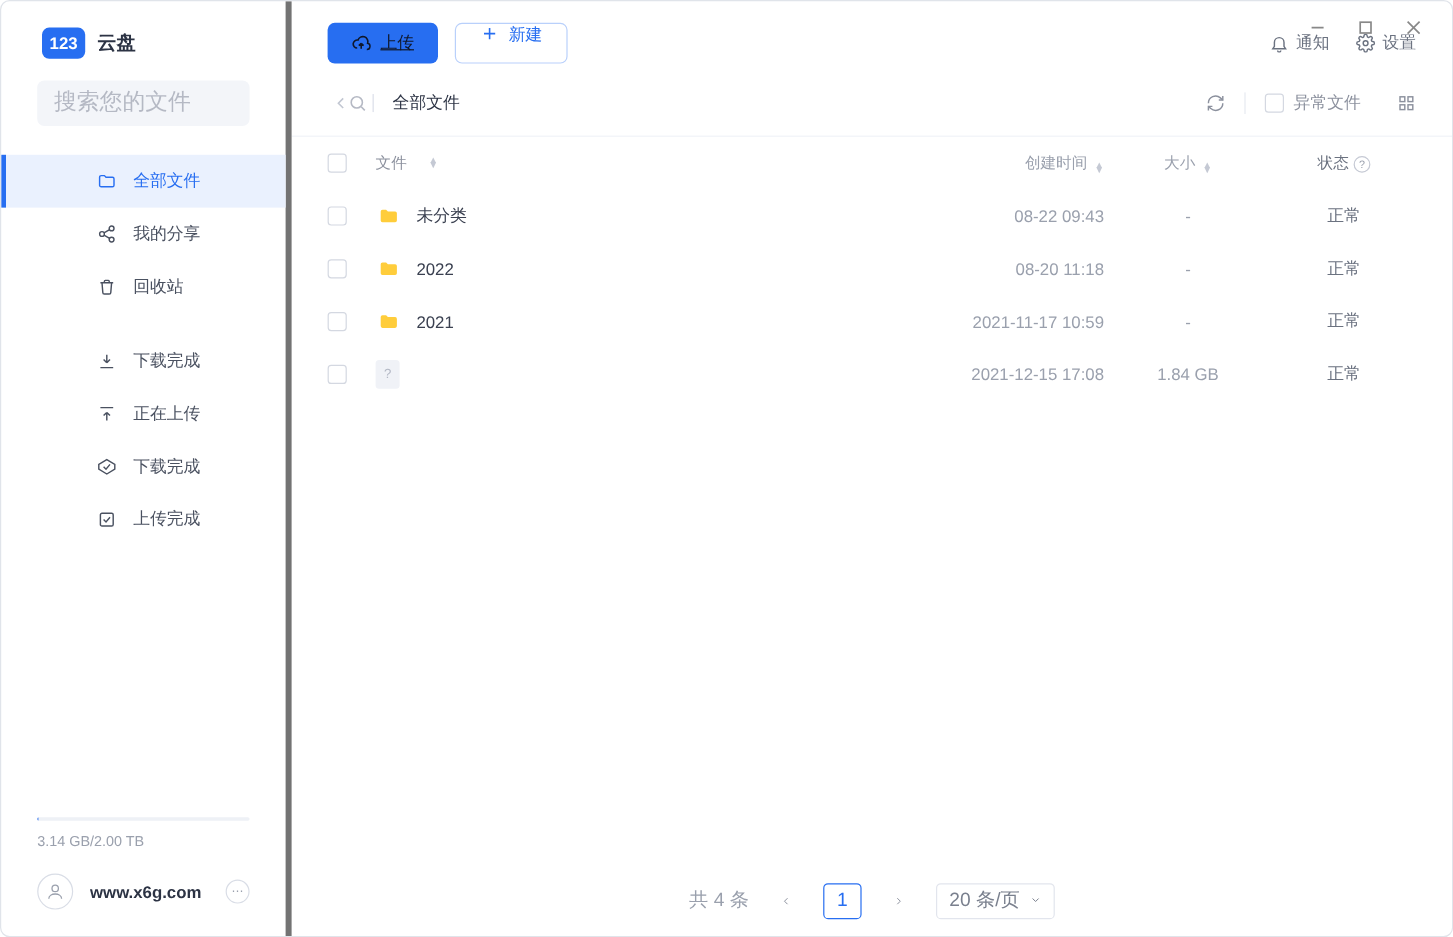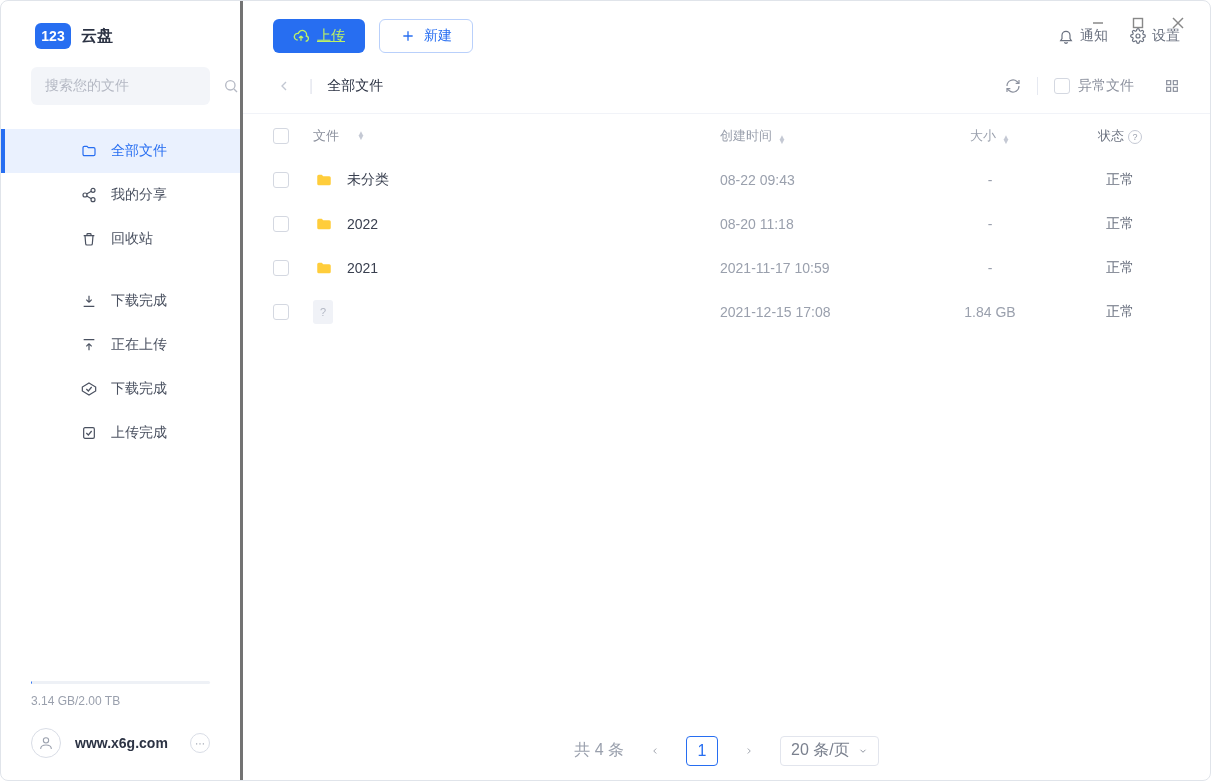--- a/index.html
+++ b/index.html
@@ -6,26 +6,26 @@
     body { background: #fff; color: #333; width: 1211px; height: 781px; overflow: hidden; border: 1px solid #e0e4ea; border-radius: 8px; position: relative; }
 
     
     .window-controls { position: absolute; top: 0; right: 0; display: flex; gap: 0; padding: 8px 12px 0 0; z-index: 100; }
     .window-ctrl { width: 40px; height: 28px; display: flex; align-items: center; justify-content: center; color: #888; cursor: pointer; }
     .window-ctrl svg { width: 12px; height: 12px; }
 
     .layout { display: flex; height: 100%; }
 
     
-    .sidebar { width: 242px; border-right: 3px solid #737373; display: flex; flex-direction: column; position: relative; }
+    .sidebar { width: 242px; border-right: 5px solid #737373; display: flex; flex-direction: column; position: relative; }
     .logo-row { display: flex; align-items: center; padding: 22px 34px 18px 34px; }
     .logo-badge { width: 36px; height: 26px; background: #276ef1; border-radius: 6px; display: flex; align-items: center; justify-content: center; color: #fff; font-weight: 700; font-size: 14px; margin-right: 10px; }
     .logo-text { font-size: 16px; font-weight: 700; color: #2c3344; }
     .search-box { margin: 0 30px 18px 30px; background: #f3f5f9; border-radius: 6px; height: 38px; display: flex; align-items: center; padding: 0 14px; }
-    .search-input { border: none; background: transparent; flex: 1; font-size: 14px; color: #701a75; outline: none; font-family: Liberation Serif, serif; }
+    .search-input { border: none; background: transparent; flex: 1; font-size: 19px; color: #701a75; outline: none; }
     .search-input::placeholder { color: #b5b9c4; }
     .search-icon { color: #b5b9c4; }
 
     .nav { margin-top: 6px; }
     .nav-item { display: flex; align-items: center; height: 44px; padding: 0 0 0 82px; font-size: 14px; color: #4a5160; cursor: pointer; position: relative; }
     .nav-item .ic { position: absolute; left: 80px; }
     .nav-item span.lbl { margin-left: 30px; }
     .nav-item { padding-left: 80px; }
     .nav-item.active { background: #eaf1fe; color: #276ef1; }
     .nav-item.active::before { content: ""; position: absolute; left: 0; top: 0; bottom: 0; width: 4px; background: #276ef1; }
@@ -37,43 +37,43 @@
     .storage-text { font-size: 12px; color: #9aa0ad; margin-top: 10px; }
 
     .user-row { display: flex; align-items: center; padding: 20px 30px 22px 30px; }
     .avatar { width: 30px; height: 30px; border: 1px solid #d9dde6; border-radius: 50%; display: flex; align-items: center; justify-content: center; color: #9aa0ad; margin-right: 14px; }
     .username { font-size: 14px; font-weight: 600; color: #2c3344; flex: 1; }
     .more-btn { width: 20px; height: 20px; border: 1px solid #d9dde6; border-radius: 50%; display: flex; align-items: center; justify-content: center; color: #9aa0ad; font-size: 10px; }
 
     
     .main { flex: 1; display: flex; flex-direction: column; }
     .toolbar { display: flex; align-items: center; padding: 18px 30px 12px 30px; }
-    .btn-primary { background: #276ef1; color: #bef264; border: none; height: 34px; padding: 0 20px; border-radius: 6px; font-size: 14px; display: flex; align-items: center; gap: 8px; cursor: pointer; text-decoration: underline; }
-    .btn-outline { background: #fff; color: #276ef1; border: 1px solid #b9d0fb; height: 34px; padding: 0 20px; border-radius: 6px; font-size: 14px; display: flex; align-items: center; gap: 8px; margin-left: 14px; cursor: pointer; }
+    .btn-primary { background: #276ef1; color: #0f172a; border: none; height: 34px; padding: 0 20px; border-radius: 6px; font-size: 14px; display: flex; align-items: center; gap: 8px; cursor: pointer; text-decoration: underline; }
+    .btn-outline { background: #fff; color: #276ef1; border: 1px solid #b9d0fb; height: 34px; padding: 0 20px; border-radius: 6px; font-size: 14px; display: flex; align-items: flex-start; gap: 8px; margin-left: 14px; cursor: pointer; }
     .toolbar-spacer { flex: 1; }
     .toolbar-link { display: flex; align-items: center; gap: 6px; color: #6b7280; font-size: 14px; margin-left: 22px; cursor: pointer; }
 
     .breadcrumb-row { display: flex; align-items: center; padding: 10px 30px 16px 30px; border-bottom: 1px solid #f1f3f8; }
     .bc-back { width: 22px; height: 22px; display: flex; align-items: center; justify-content: center; color: #c2c7d2; }
     .bc-sep { color: #e3e6ee; margin: 0 14px; }
     .bc-current { font-size: 14px; color: #2c3344; }
     .bc-spacer { flex: 1; }
     .bc-icon { color: #8c919e; margin-left: 16px; cursor: pointer; display: flex; align-items: center; }
     .bc-divider { width: 1px; height: 18px; background: #e6e9f1; margin: 0 16px; }
     .bc-check-row { display: flex; align-items: center; gap: 8px; color: #8c919e; font-size: 14px; }
     .checkbox { width: 16px; height: 16px; border: 1.5px solid #d4d8e1; border-radius: 3px; background: #fff; }
 
     
     .table { flex: 1; overflow: auto; }
     .thead, .trow { display: flex; align-items: center; padding: 0 30px; }
     .thead { height: 44px; font-size: 13px; color: #8c919e; }
     .trow { height: 44px; font-size: 14px; color: #5a6070; }
     .col-check { width: 40px; }
     .col-name { flex: 1; display: flex; align-items: center; gap: 12px; }
-    .col-time { width: 200px; text-align: left; color: #9aa0ad; }
+    .col-time { width: 200px; text-align: right; color: #9aa0ad; }
     .col-size { width: 140px; text-align: center; color: #9aa0ad; }
     .col-status { width: 120px; text-align: center; color: #6b7280; }
     .sort { display: inline-flex; flex-direction: column; margin-left: 6px; line-height: 4px; font-size: 8px; color: #c5c9d4; }
     .folder-icon { width: 22px; height: 18px; }
     .file-icon { width: 20px; height: 24px; background: #f0f2f7; border-radius: 3px; position: relative; display: flex; align-items: center; justify-content: center; color: #b3b8c5; font-size: 11px; }
     .trow .name { color: #3a4050; }
     .status-help { display: inline-flex; width: 14px; height: 14px; border: 1px solid #c5c9d4; border-radius: 50%; align-items: center; justify-content: center; font-size: 9px; color: #9aa0ad; margin-left: 4px; }
 
     
     .pagination { height: 60px; display: flex; align-items: center; justify-content: center; gap: 16px; font-size: 16px; color: #7a808e; border-top: 1px solid transparent; }

